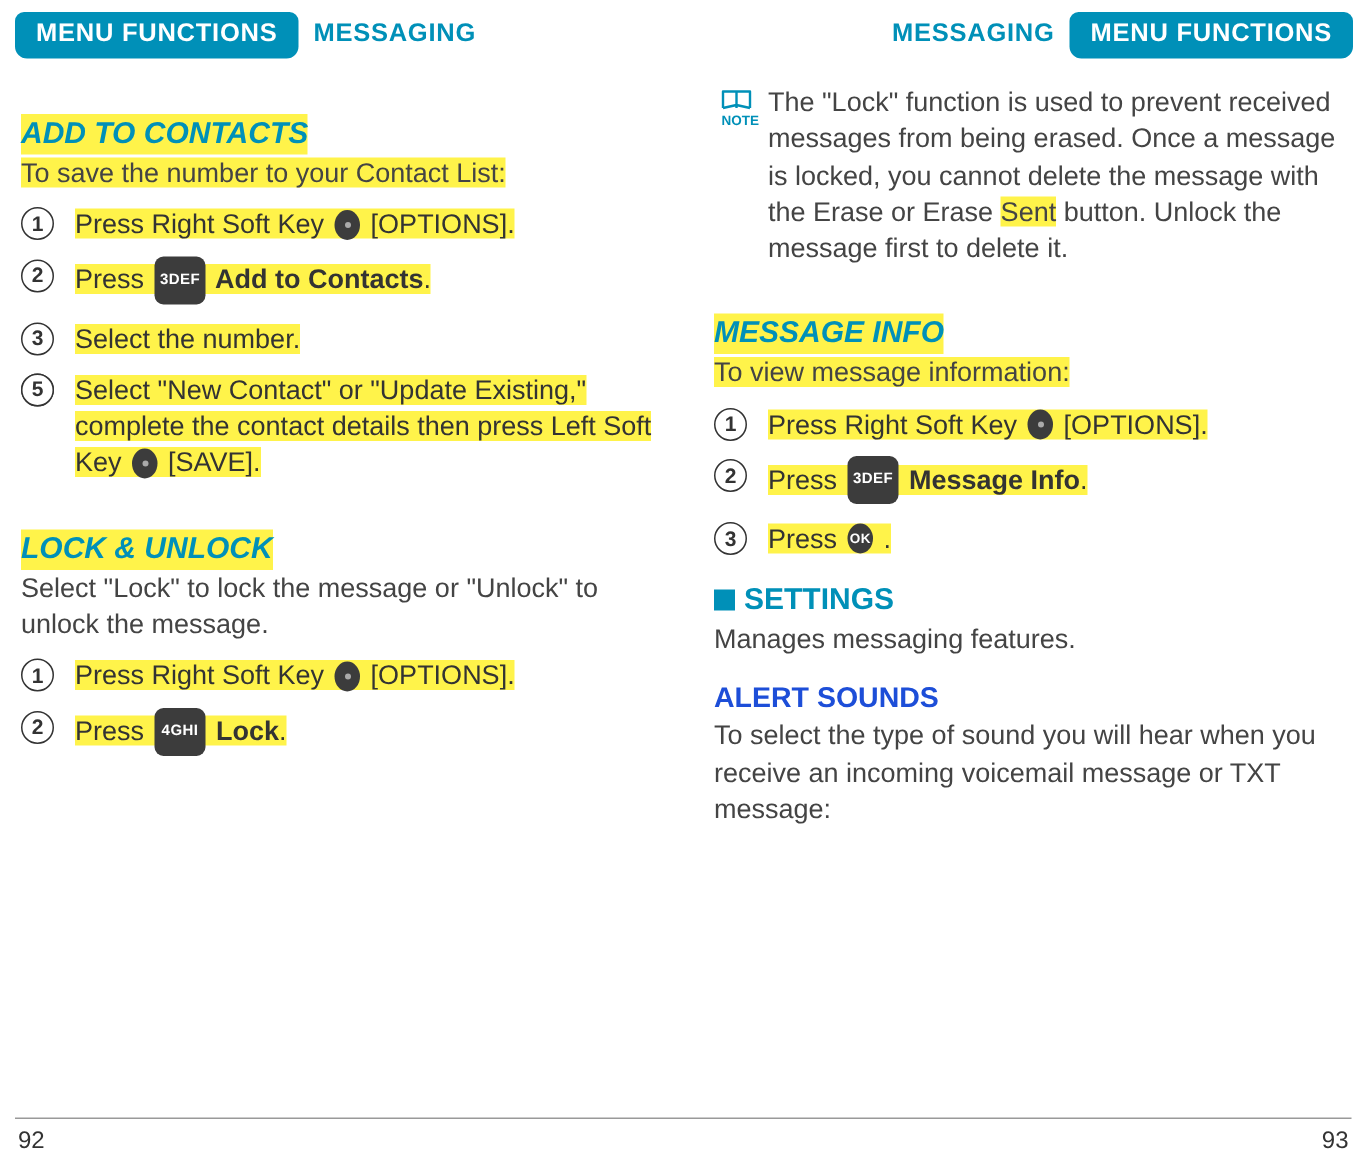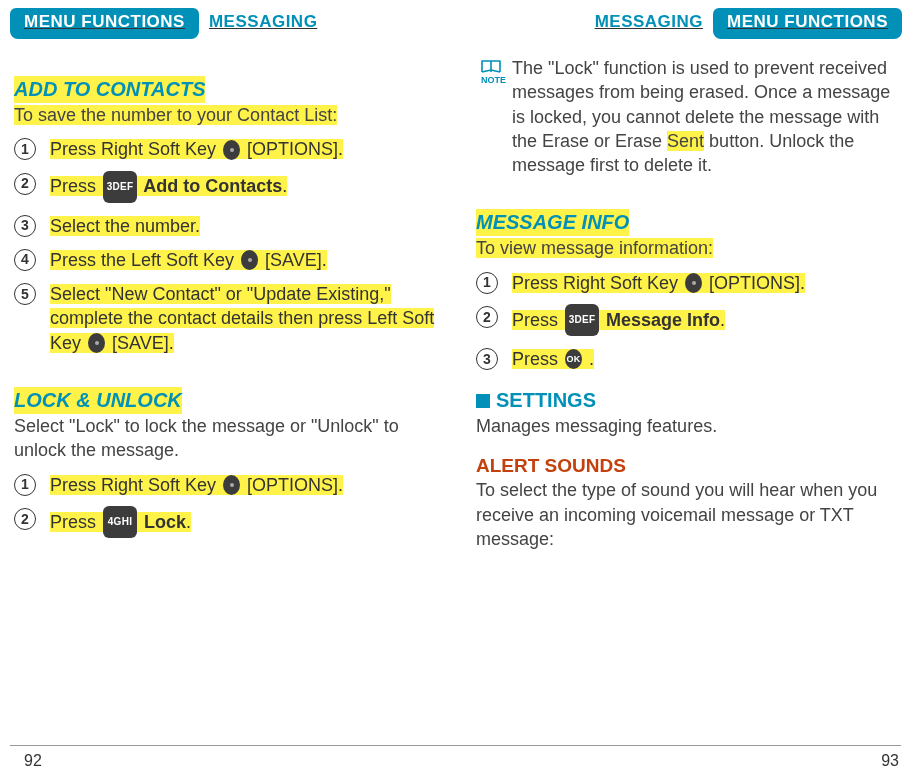--- a/index.html
+++ b/index.html
@@ -26,21 +26,20 @@
   }
   .col-left { left: 10px; width: 430px; }
   .col-right { left: 472px; width: 430px; }
 
   
   .header-row {
     display: flex;
     align-items: flex-start;
     margin-bottom: 18px;
     height: 30px;
-    text-decoration: underline;
   }
   .header-right { justify-content: flex-end; }
   .tab-pill {
     background: #0090b8;
     color: #fff;
     font-weight: 700;
     font-size: 17px;
     letter-spacing: 0.5px;
     padding: 3px 14px 5px 14px;
     border-radius: 6px 6px 8px 8px;
@@ -147,37 +146,37 @@
   .blue-square {
     display: inline-block;
     width: 14px;
     height: 14px;
     background: #0090b8;
     margin-right: 6px;
     position: relative;
     top: 1px;
   }
   .settings-title { color: #0090b8; font-weight: 700; font-size: 20px; }
-  .sub-heading { font-weight: 700; font-size: 19px; color: #c2410c; margin-top: 14px; display:block; }
+  .sub-heading { font-weight: 700; font-size: 19px; color: #1d4ed8; margin-top: 14px; display:block; }
 
   
   .footer-line {
     position: absolute;
     bottom: 36px;
     left: 10px;
     right: 10px;
     border-top: 1px solid #999;
   }
   .pg-left, .pg-right {
     position: absolute;
     bottom: 10px;
     font-size: 16px;
     color: #333;
   }
-  .pg-left { left: 24px; }
+  .pg-left { left: 12px; }
   .pg-right { right: 12px; text-align: center; }
 </style>
 </head>
 <body>
 
 <div class="page">
 
   <div class="column col-left">
     <div class="header-row header-left">
       <span class="tab-pill">MENU FUNCTIONS</span>
@@ -195,21 +194,20 @@
         <li>
           <span class="num-circle">2</span>
           <span class="hl"><span>Press </span><span class="key-pill">3DEF</span><span class="bold"> Add to Contacts</span><span>.</span></span>
         </li>
         <li>
           <span class="num-circle">3</span>
           <span class="hl">Select the number.</span>
         </li>
         <li>
           <span class="num-circle">4</span>
-          <span class="hl"><span>Press the Left Soft Key </span><span class="key-dot"></span><span> [SAVE].</span></span>
         </li>
         <li>
           <span class="num-circle">5</span>
           <span class="hl"><span>Select "New Contact" or "Update Existing," complete the contact details then press Left Soft Key </span><span class="key-dot"></span><span> [SAVE].</span></span>
         </li>
       </ol>
 
       <span class="section-title hl">LOCK &amp; UNLOCK</span><br>
       <span class="desc">Select "Lock" to lock the message or "Unlock" to unlock the message.</span>
 

